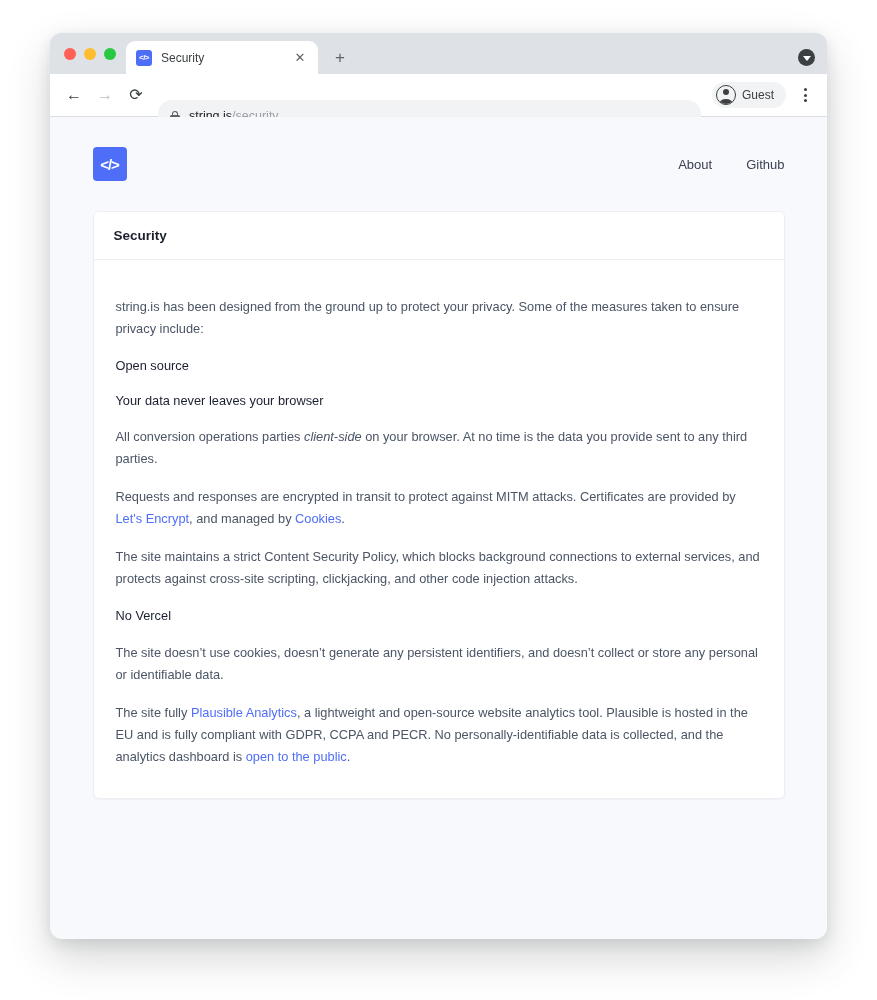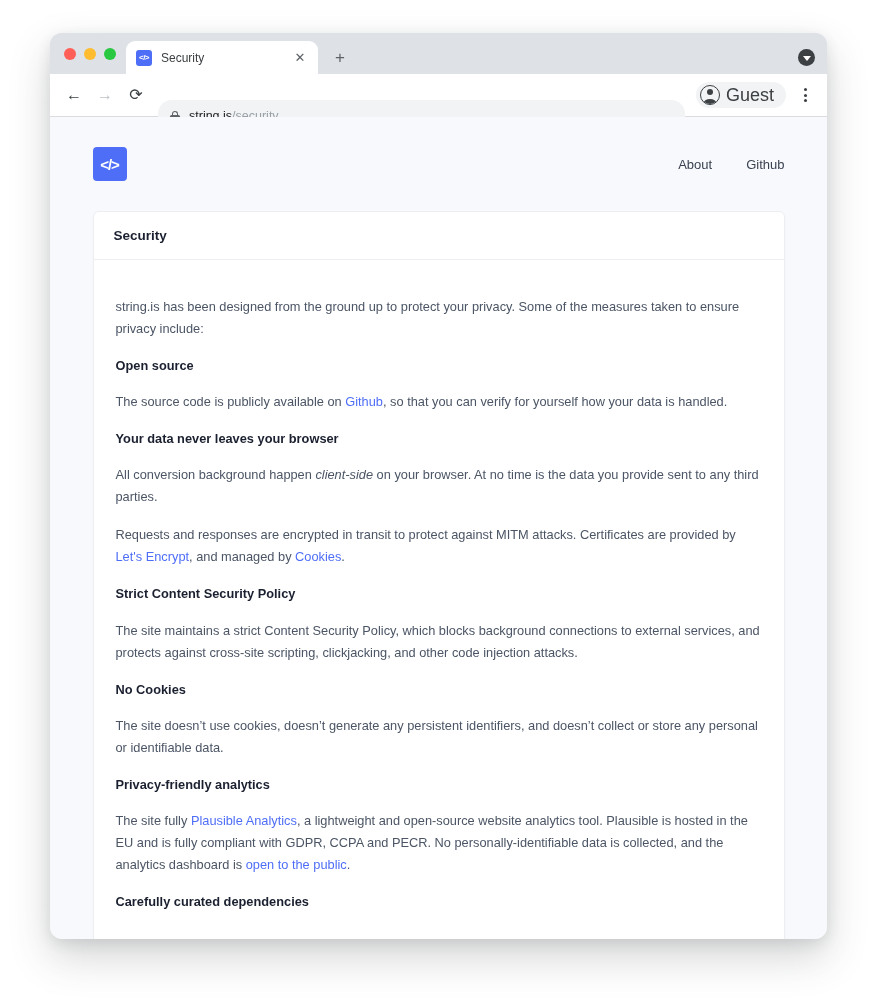--- a/index.html
+++ b/index.html
@@ -240,21 +240,21 @@
     position: absolute;
     bottom: -4px;
     left: 50%;
     transform: translateX(-50%);
     width: 13px;
     height: 9px;
     border-radius: 50% 50% 0 0;
     background: #3c4043;
   }
   .profile-name {
-    font-size: 18px;
+    font-size: 12px;
     color: #3c4043;
     white-space: nowrap;
   }
   .kebab-btn {
     width: 24px;
     height: 28px;
     display: flex;
     flex-direction: column;
     align-items: center;
     justify-content: center;
@@ -339,21 +339,21 @@
 
   .card-body p {
     font-size: 12.8px;
     line-height: 1.72;
     color: #4b5565;
     margin: 14px 0 16px 0;
   }
   .card-body p:last-child { margin-bottom: 4px; }
   .card-body h3 {
     font-size: 12.8px;
-    font-weight: 700;
+    font-weight: 400;
     color: #1b2030;
     margin: 8px 0 16px 0;
     line-height: 1.5;
   }
   .card-body a {
     color: #4f6ef7;
     text-decoration: none;
   }
   .card-body em { font-style: italic; }
 </style>
@@ -422,30 +422,26 @@
       </div>
 
       <div class="card">
         <div class="card-header">
           <h2 class="card-title">Security</h2>
         </div>
         <div class="card-body">
           <p>string.is has been designed from the ground up to protect your privacy. Some of the measures taken to ensure privacy include:</p>
           <div id="sections-container">
               <h3>Open source</h3>
-              <p><span>The source code is publicly available on </span><a href="#">Github</a><span>, so that you can verify for yourself how your data is handled.</span></p>
               <h3>Your data never leaves your browser</h3>
-              <p><span>All conversion background happen </span><em>client-side</em><span> on your browser. At no time is the data you provide sent to any third parties.</span></p>
+              <p><span>All conversion operations parties </span><em>client-side</em><span> on your browser. At no time is the data you provide sent to any third parties.</span></p>
               <p><span>Requests and responses are encrypted in transit to protect against MITM attacks. Certificates are provided by </span><a href="#">Let's Encrypt</a><span>, and managed by </span><a href="#">Cookies</a><span>.</span></p>
-              <h3>Strict Content Security Policy</h3>
               <p><span>The site maintains a strict Content Security Policy, which blocks background connections to external services, and protects against cross-site scripting, clickjacking, and other code injection attacks.</span></p>
-              <h3>No Cookies</h3>
+              <h3>No Vercel</h3>
               <p><span>The site doesn’t use cookies, doesn’t generate any persistent identifiers, and doesn’t collect or store any personal or identifiable data.</span></p>
-              <h3>Privacy-friendly analytics</h3>
               <p><span>The site fully </span><a href="#">Plausible Analytics</a><span>, a lightweight and open-source website analytics tool. Plausible is hosted in the EU and is fully compliant with GDPR, CCPA and PECR. No personally-identifiable data is collected, and the analytics dashboard is </span><a href="#">open to the public</a><span>.</span></p>
-              <h3>Carefully curated dependencies</h3>
             </div>
         </div>
       </div>
 
     </div>
   </div>
 </div>
 
 </body></html>

